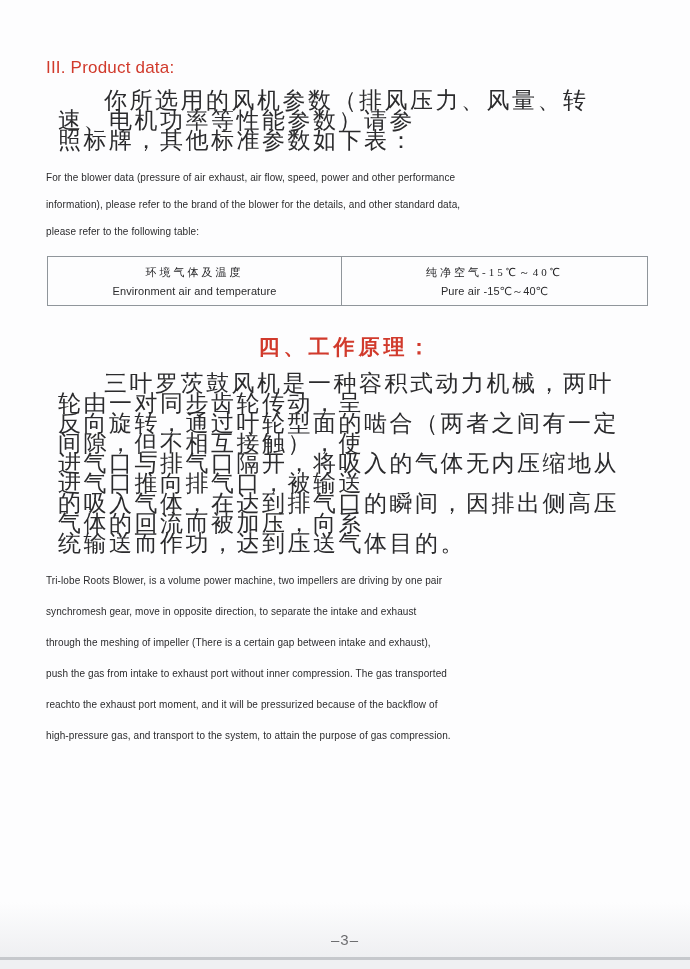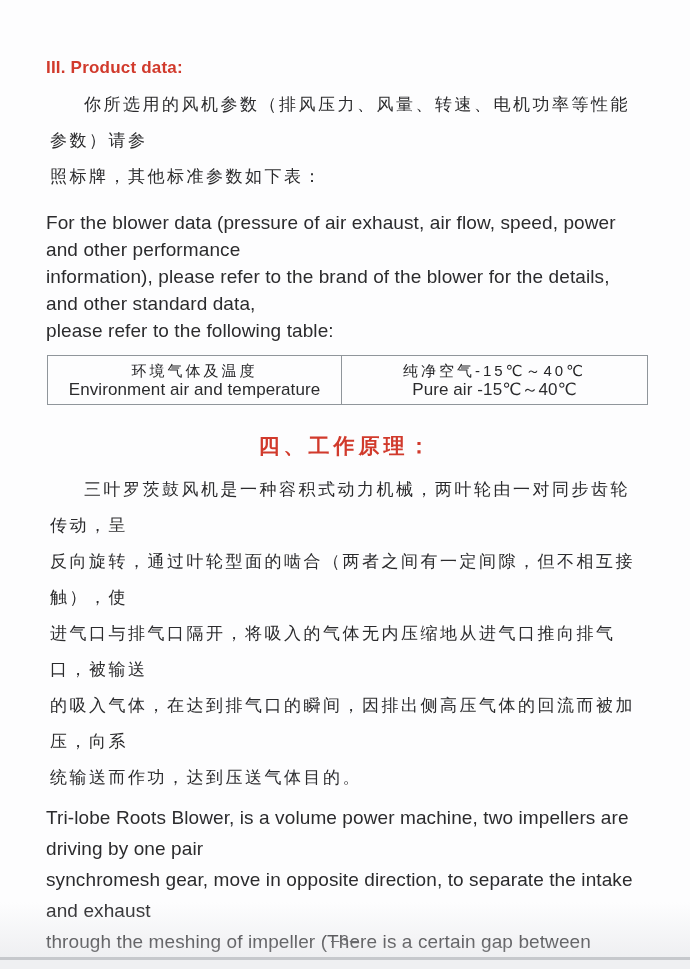--- a/index.html
+++ b/index.html
@@ -14,55 +14,56 @@
     position: absolute; inset: 0;
     padding: 58px 44px 0 46px;
     box-sizing: border-box;
     color: #2d2d2f;
   }
   .h-zh {
     font-size: 21px; font-weight: bold; color: #d13a2c;
     letter-spacing: 4px; margin: 0 0 13px 0;
   }
   .h-en {
-    font-size: 17px; color: #d13a2c; font-weight: bold;
+    font-size: 17px; color: #d13a2c; font-weight: normal;
     margin: 0 0 9px 0; letter-spacing: 0.2px;
   }
   .zh-para {
-    font-size: 17px; line-height: 36px; letter-spacing: 2.5px;
+    font-size: 23px; line-height: 20px; letter-spacing: 2.5px;
     color: #2b2b2d; text-indent: 2em; white-space: pre-line;
-    margin: 4px;
+    margin: 12px;
   }
   .en-para {
-    font-size: 19px; line-height: 27px; color: #2b2b2d;
+    font-size: 10px; line-height: 27px; color: #2b2b2d;
     white-space: pre-line; margin: 14px 0 0 0; letter-spacing: 0.1px;
   }
   .en-para.wide { line-height: 31px; margin-top: 6px; }
   table.spec {
     border-collapse: collapse;
     width: 600px;
     margin: 11px 0 0 1px;
     table-layout: fixed;
   }
   table.spec td {
     border: 1.5px solid #90969b;
     text-align: center;
     vertical-align: middle;
     padding: 5px 4px 6px 4px;
     height: 45px;
     box-sizing: border-box;
   }
   td.col-param { width: 294px; }
   td.col-value { width: 306px; }
   .cell-zh {
-    font-size: 15px; letter-spacing: 3px; color: #252527;
+    font-size: 11px; letter-spacing: 3px; color: #252527;
     line-height: 20px;
+    font-family: Liberation Serif, serif;
   }
   .cell-en {
-    font-size: 17px; color: #2b2b2d; line-height: 16px;
+    font-size: 11px; color: #2b2b2d; line-height: 16px;
     letter-spacing: 0.1px; margin-top: 1px;
   }
   .cell-en:empty { display: none; }
   .sec4 { margin-top: 27px; }
   .sec4 .h-zh { margin-bottom: 12px; text-align: center; }
   .sec4 .h-en { margin-bottom: 7px; }
   .page-number {
     position: absolute; bottom: 21px; left: 0; right: 0;
     text-align: center; font-size: 15px; color: #38383a;
     letter-spacing: 1px;

